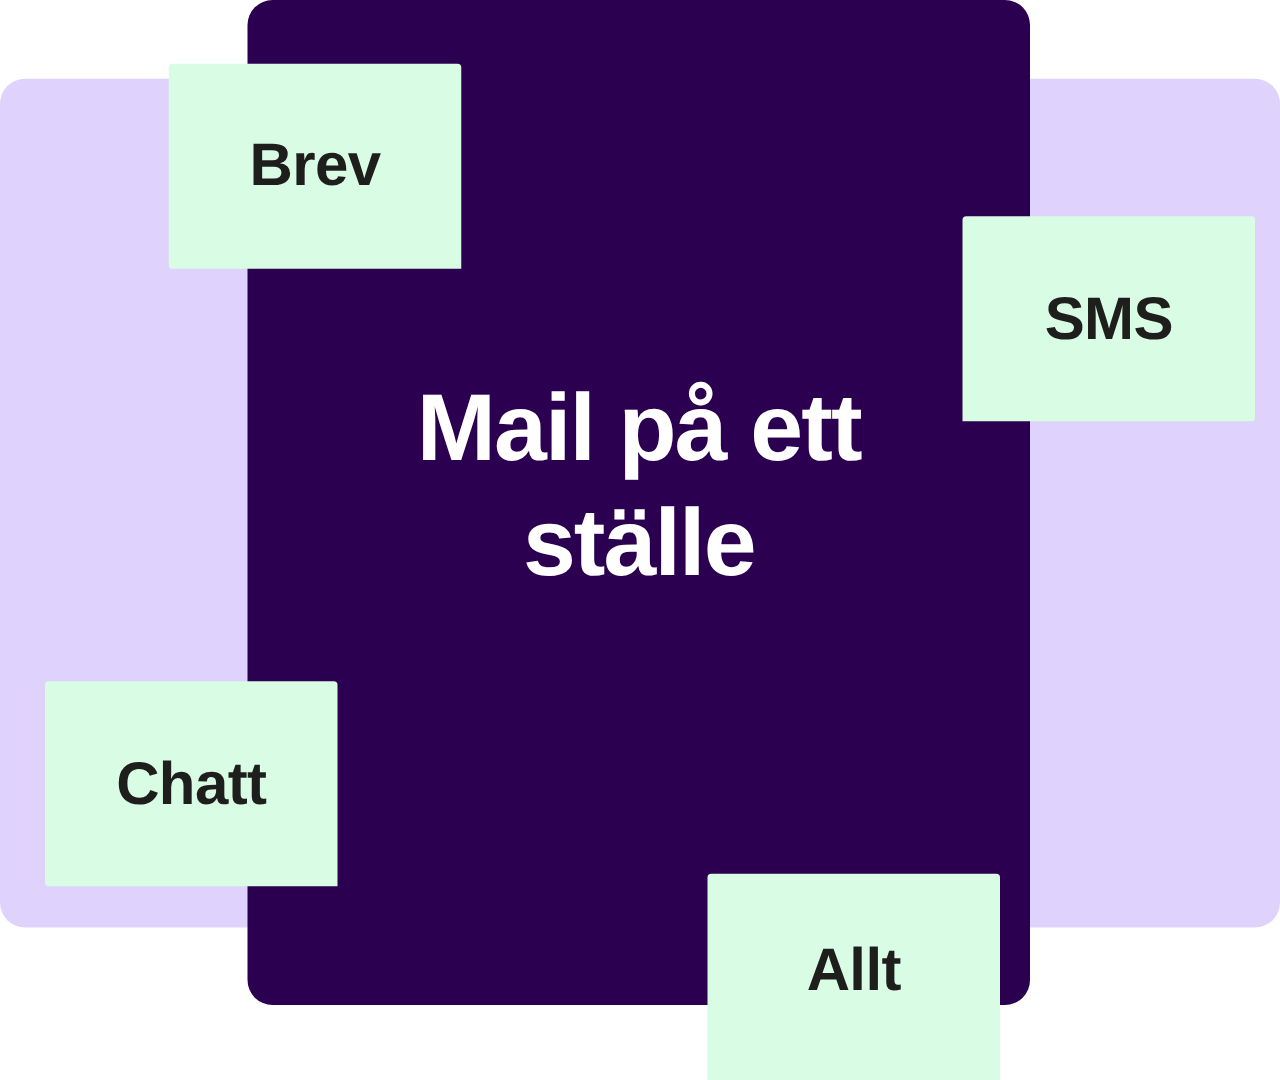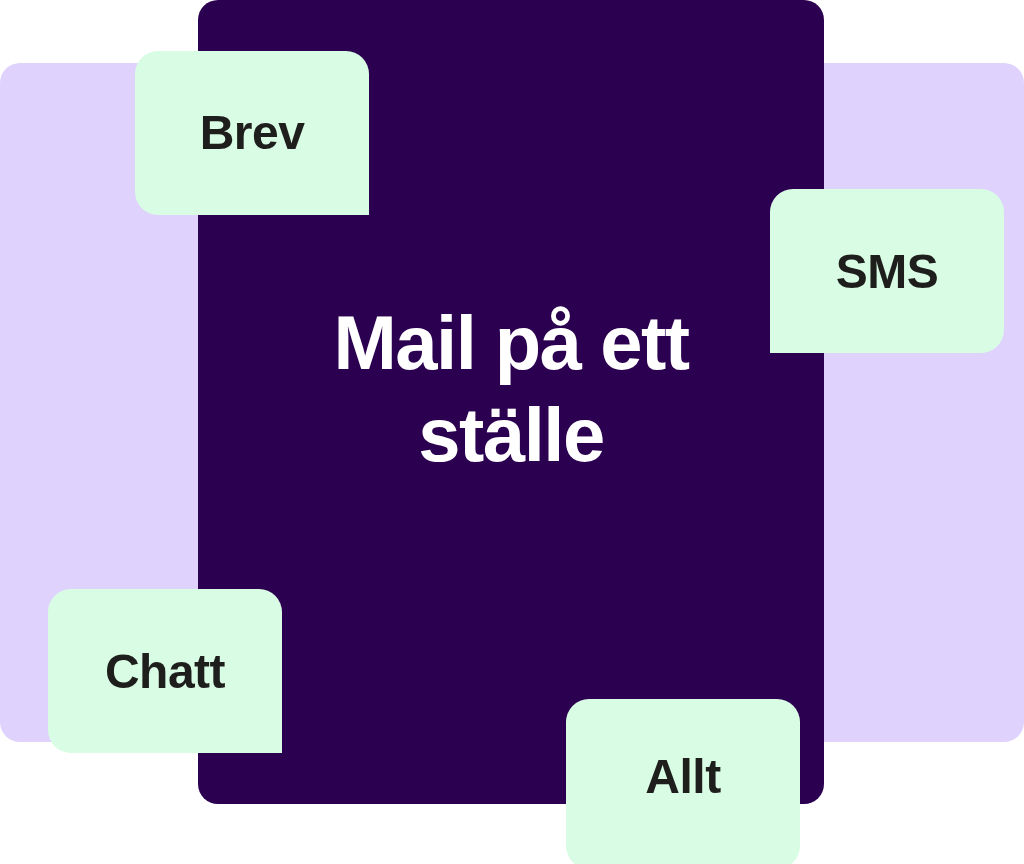--- a/index.html
+++ b/index.html
@@ -3,27 +3,27 @@
 <meta charset="utf-8">
 <style>
   html, body { margin:0; padding:0; }
   body { width:1024px; height:864px; position:relative; overflow:hidden; background:#ffffff;
          font-family:"Liberation Sans", sans-serif; }
   .bg { position:absolute; left:0; top:63px; width:1024px; height:679px; background:#dfd3fe; border-radius:20px; }
   .card { position:absolute; left:198px; top:0; width:626px; height:804px; background:#2b0050; border-radius:20px;
           display:flex; align-items:center; justify-content:center; }
   .headline { color:#ffffff; font-weight:700; font-size:76px; line-height:92px; text-align:center;
               letter-spacing:-1.5px; width:420px; margin-top:-26px; }
-  .tile { position:absolute; width:234px; height:164px; background:#d9fce4; border-radius:23px;
+  .tile { position:absolute; width:234px; height:164px; background:#d9fce4; border-radius:3px;
           display:flex; align-items:center; justify-content:center; box-sizing:border-box; }
   .tile span { color:#1e1e1c; font-weight:700; font-size:48px; letter-spacing:-0.5px; }
   .t-brev  { left:135px; top:51px;  border-bottom-right-radius:0; }
   .t-brev span  { margin-top:-2px; }
-  .t-sms   { left:770px; top:189px; border-bottom-left-radius:0; }
-  .t-chatt { left:48px;  top:545px; border-bottom-right-radius:0;margin-top:44px; }
+  .t-sms   { left:770px; top:173px; border-bottom-left-radius:0; }
+  .t-chatt { left:36px;  top:545px; border-bottom-right-radius:0; }
   .t-mail  { left:566px; top:699px; height:170px; padding-bottom:2px; }
   .t-mail span { margin-top:-14px; }
 </style>
 </head>
 <body>
 
 <div class="bg"></div>
 
 <div class="card">
   <div class="headline">Mail på ett ställe</div>

